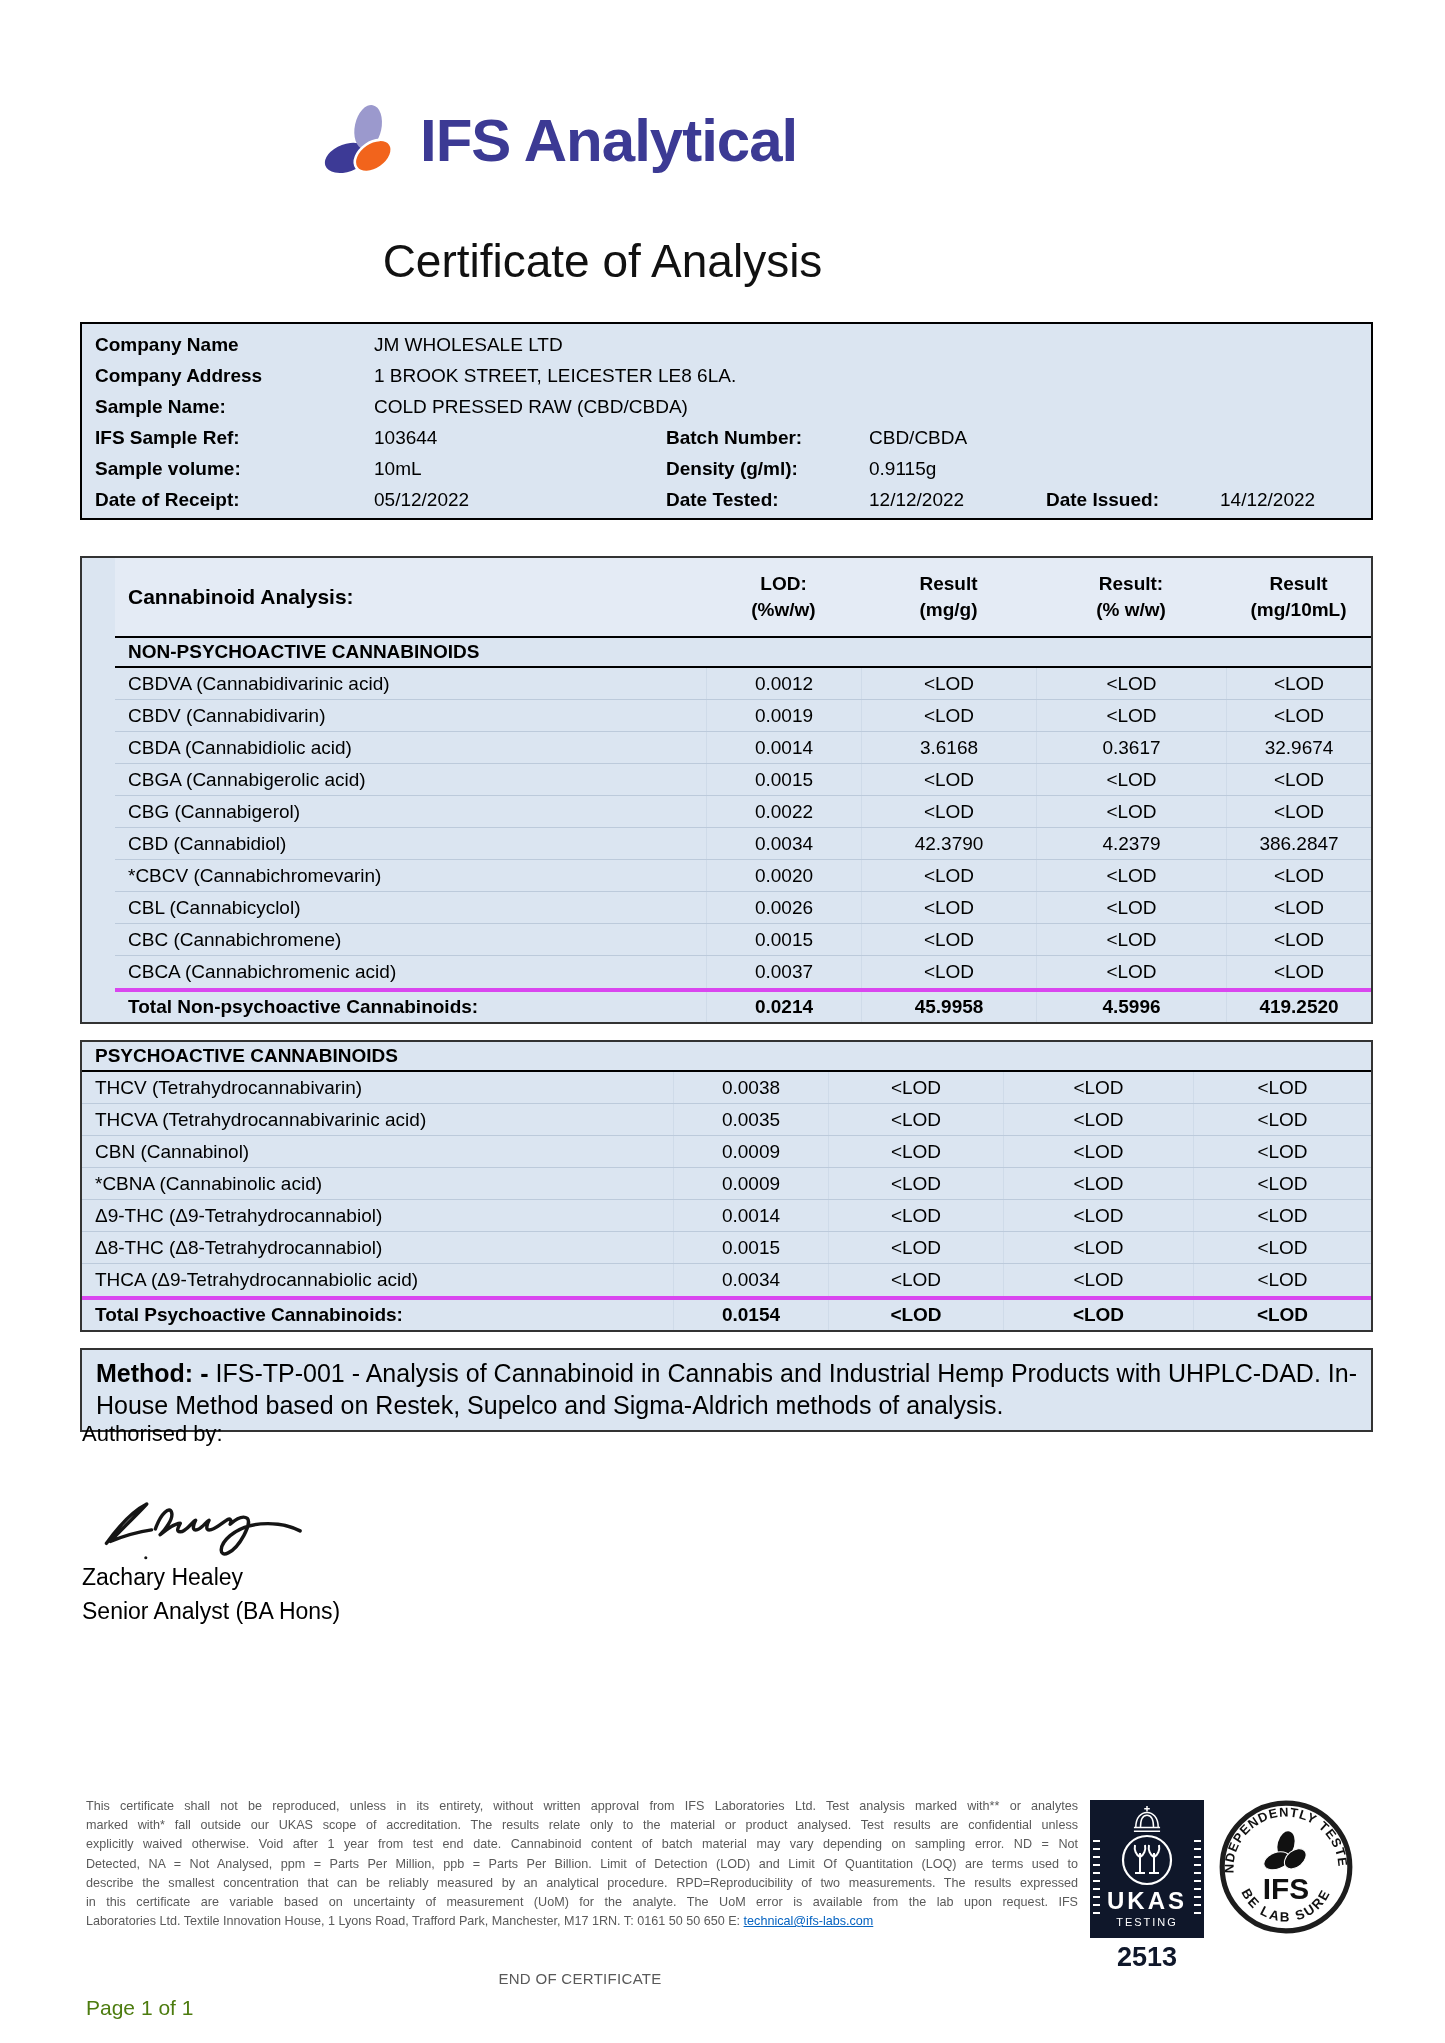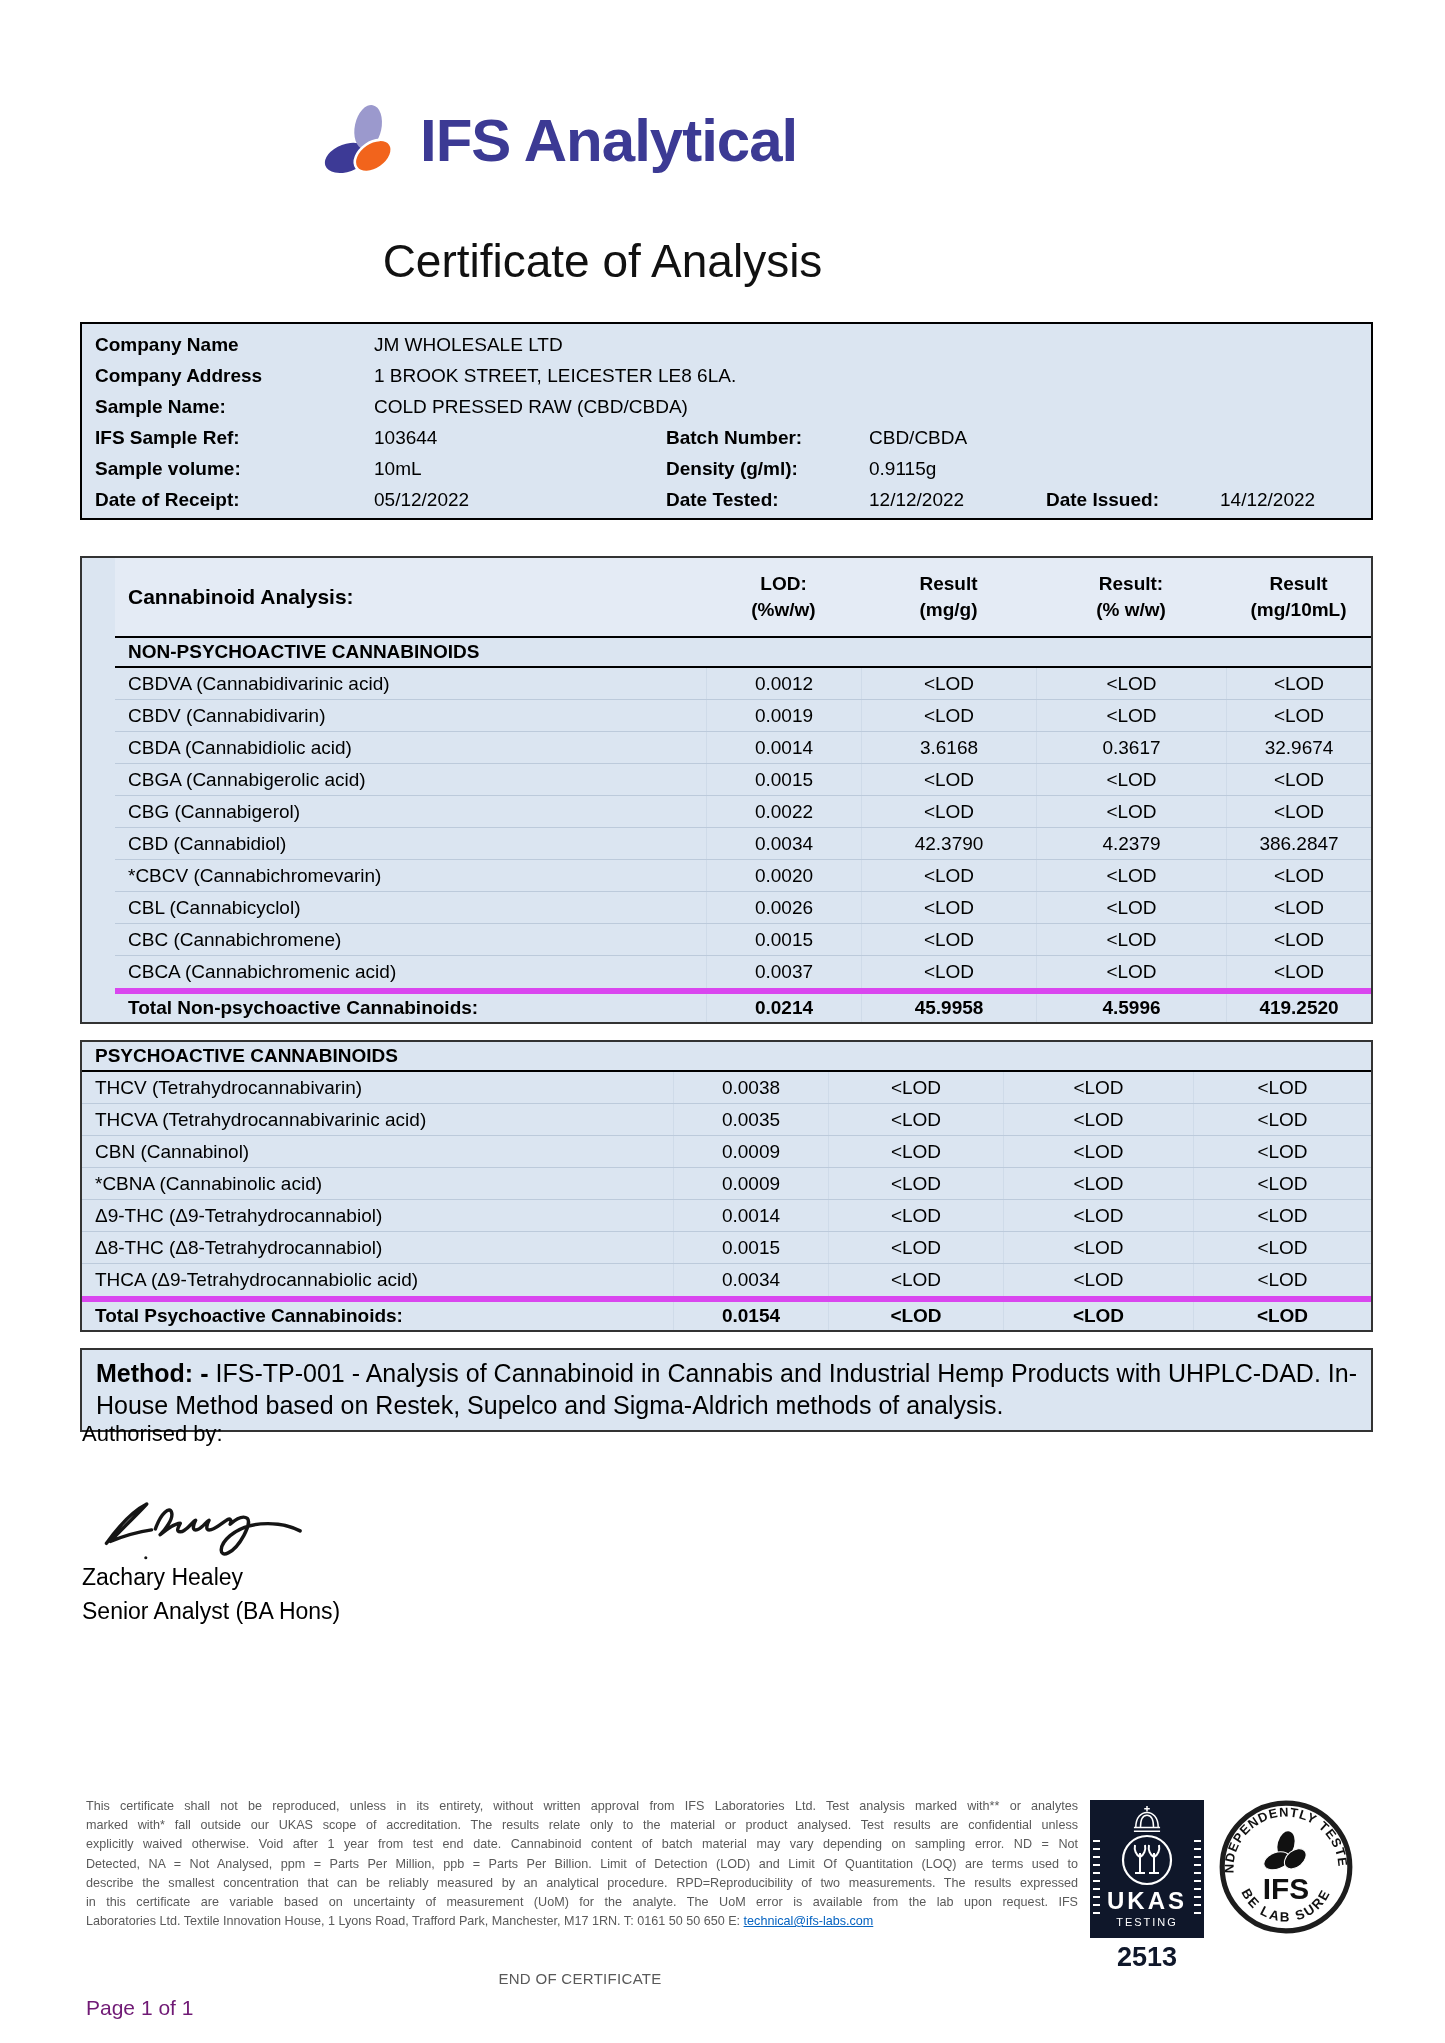--- a/index.html
+++ b/index.html
@@ -28,21 +28,21 @@
   .htitle{font-size:21px;font-weight:bold;padding-left:13px;}
   .hcol{text-align:center;font-weight:bold;font-size:19px;line-height:26px;}
   .section-row{height:30px;display:flex;align-items:center;padding-left:13px;
                font-weight:bold;font-size:19px;border-bottom:2px solid #000;}
   .trow{display:grid;grid-template-columns:591px 155px 175px 190px 1fr;
         height:32px;align-items:center;font-size:19px;border-bottom:1px solid #bccadb;}
   .trow:last-child{border-bottom:none;}
   .cname{padding-left:13px;white-space:nowrap;}
   .cval{text-align:center;border-left:1px solid #cfdbe9;align-self:stretch;
         display:flex;align-items:center;justify-content:center;}
-  .total-row{height:34px;border-top:6px solid #d946ef;border-bottom:none;}
+  .total-row{height:34px;border-top:4px solid #d946ef;border-bottom:none;}
   .total-row .cname,.total-row .cval{font-weight:bold;}
 
   
   .method-box{position:absolute;left:80px;top:1348px;width:1293px;height:84px;
               background:#dbe5f1;border:2px solid #333;padding:7px 14px;
               font-size:25px;line-height:32px;text-align:justify;}
   .method-label{font-weight:bold;}
 
   
   .auth-heading{position:absolute;left:82px;top:1421px;font-size:22px;}
@@ -50,21 +50,21 @@
   .auth-block{position:absolute;left:82px;top:1560px;font-size:23px;line-height:34px;}
 
   
   .disclaimer{position:absolute;left:86px;top:1797px;width:992px;
               font-size:12.6px;line-height:19.2px;color:#5a5a5a;}
   .jline{display:block;text-align:justify;text-align-last:justify;}
   .lline{display:block;}
   .email-link{color:#0563c1;text-decoration:underline;cursor:pointer;}
   .end-cert{position:absolute;left:80px;top:1970px;width:1000px;text-align:center;
             font-size:15px;color:#595959;letter-spacing:.3px;}
-  .page-num{position:absolute;left:86px;top:1996px;font-size:21px;color:#701a75;}
+  .page-num{position:absolute;left:86px;top:1996px;font-size:21px;color:#4d7c0f;}
 
   
   .ukas{position:absolute;left:1090px;top:1800px;width:114px;height:138px;background:#0f172a;
         display:flex;flex-direction:column;align-items:center;padding-top:5px;}
   .ukas-ticks{position:absolute;width:7px;height:76px;top:40px;
               background:repeating-linear-gradient(to bottom,#fff 0 2px,transparent 2px 8px);}
   .ticks-left{left:3px;}  .ticks-right{right:3px;}
   .ukas-word{color:#fff;font-weight:bold;font-size:24px;letter-spacing:3px;line-height:24px;}
   .ukas-sub{color:#fff;font-size:11px;letter-spacing:2px;margin-top:3px;}
   .ukas-num{position:absolute;left:1090px;top:1942px;width:114px;text-align:center;

